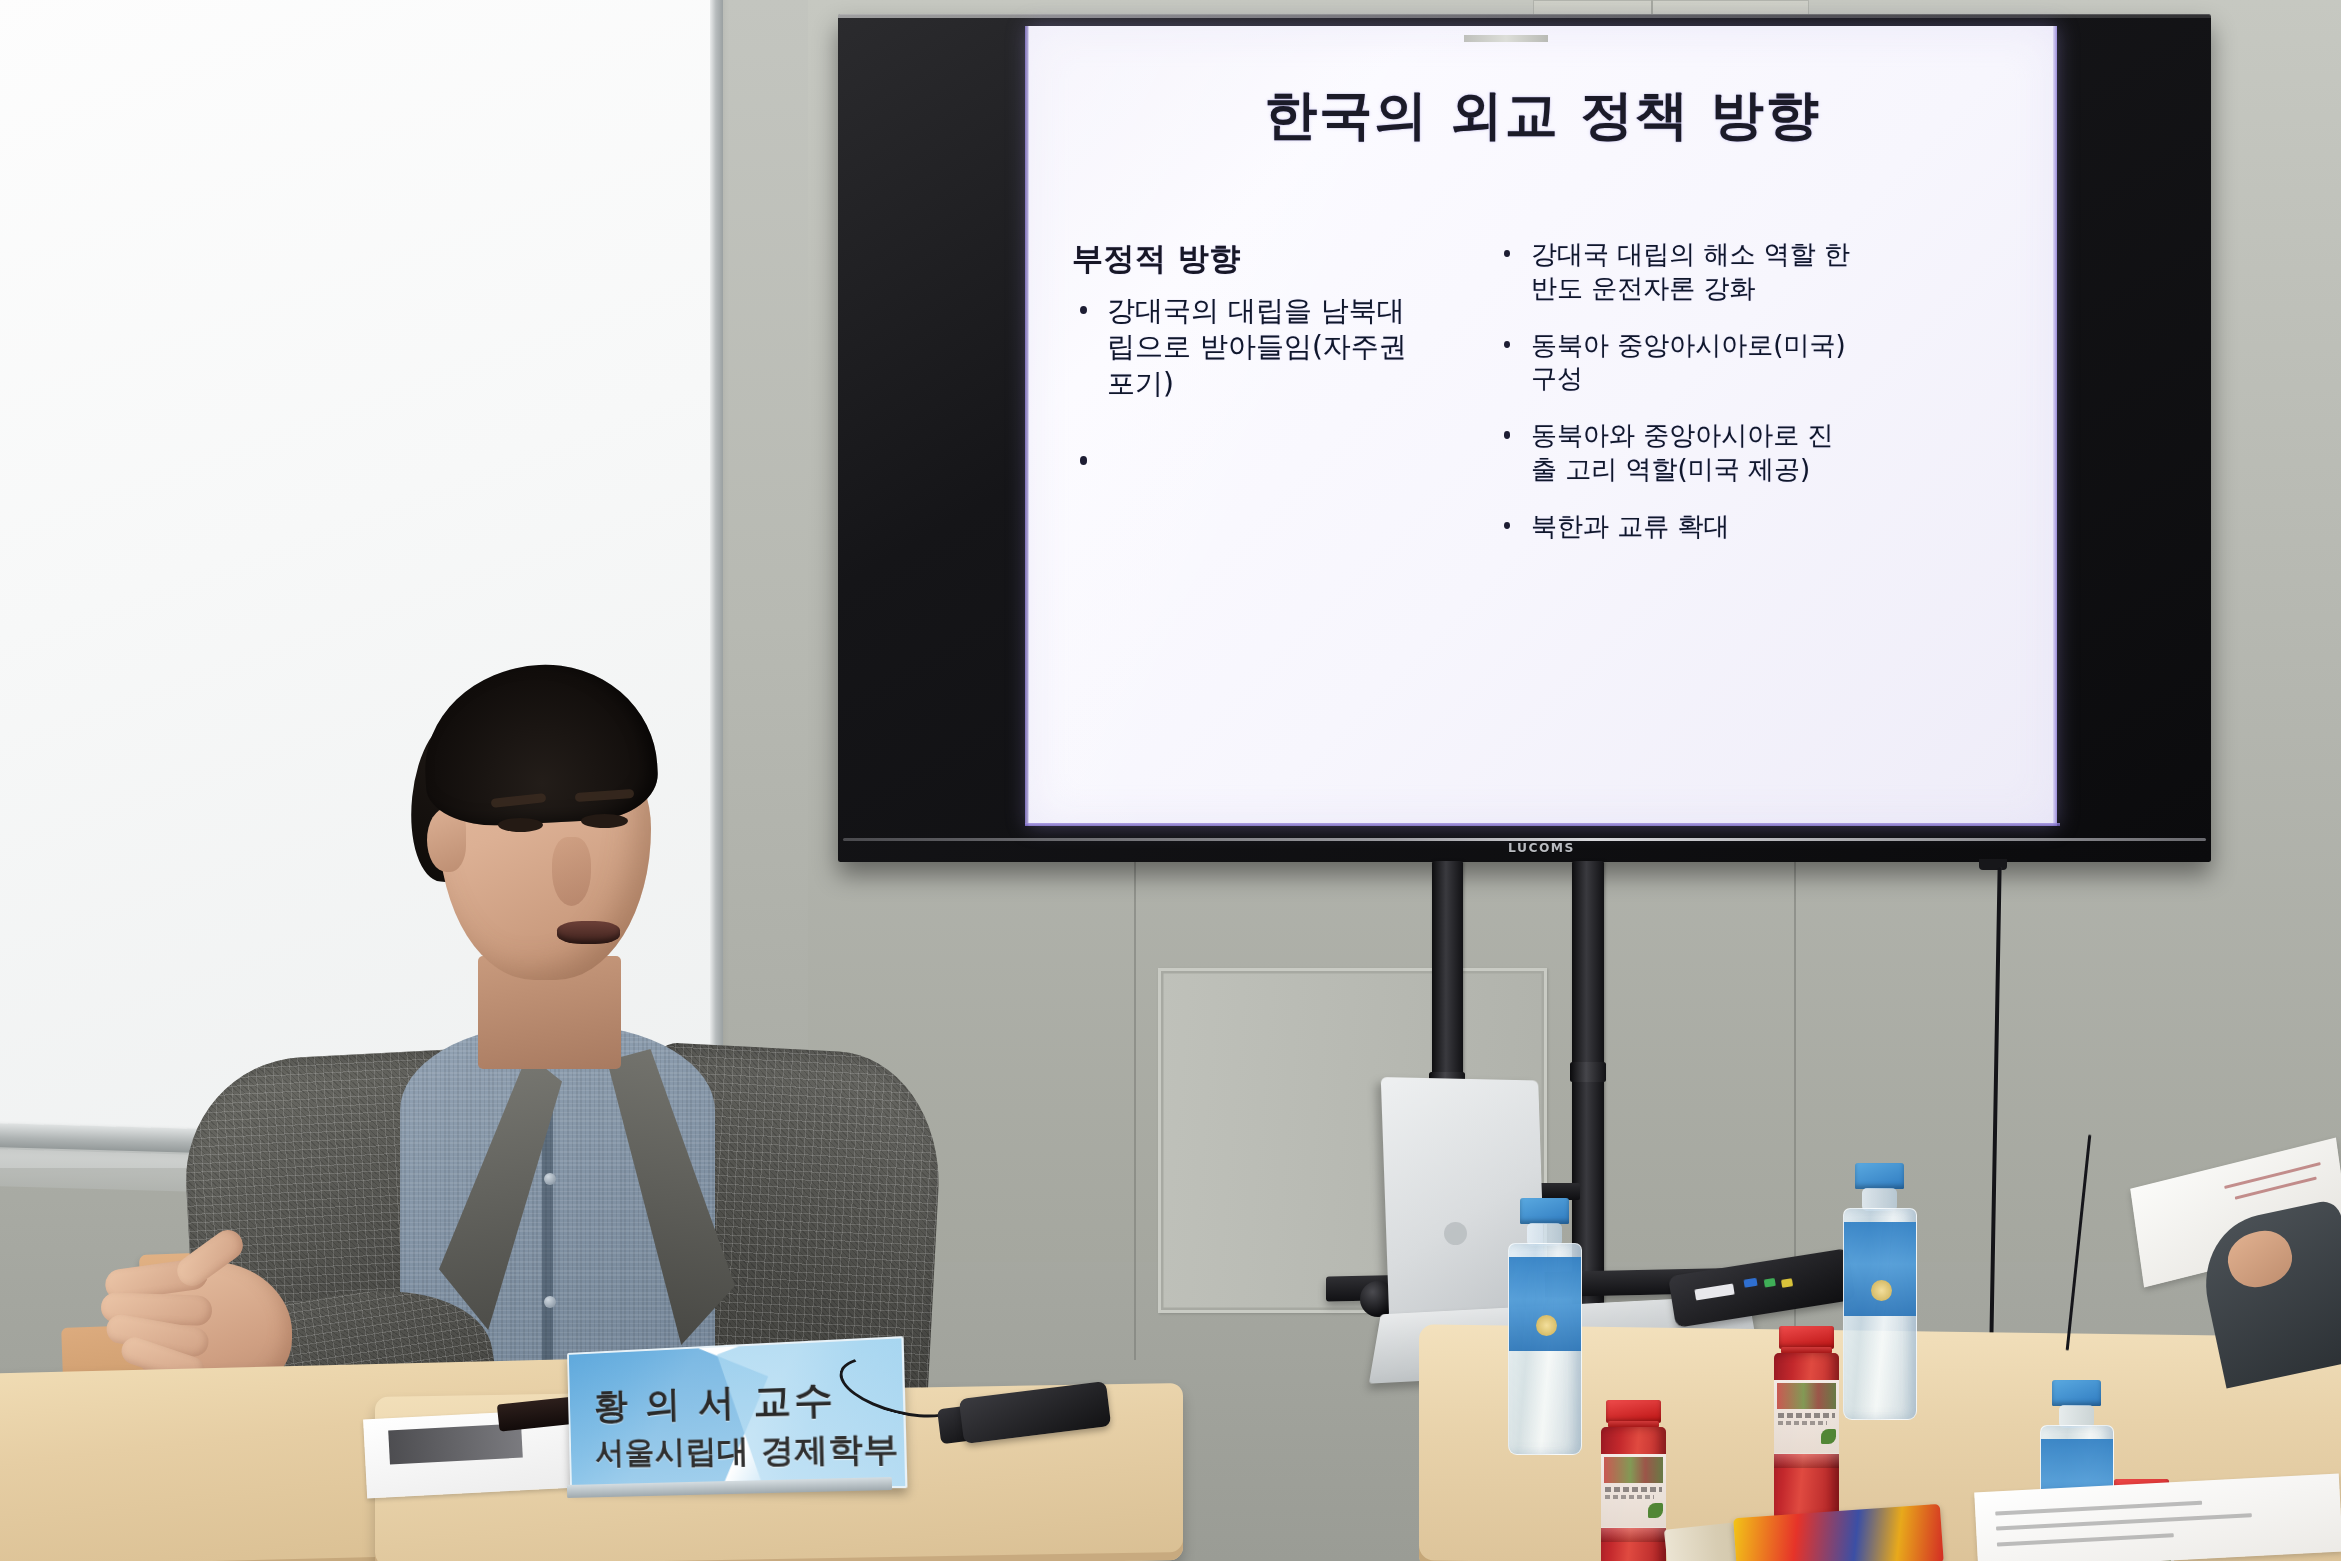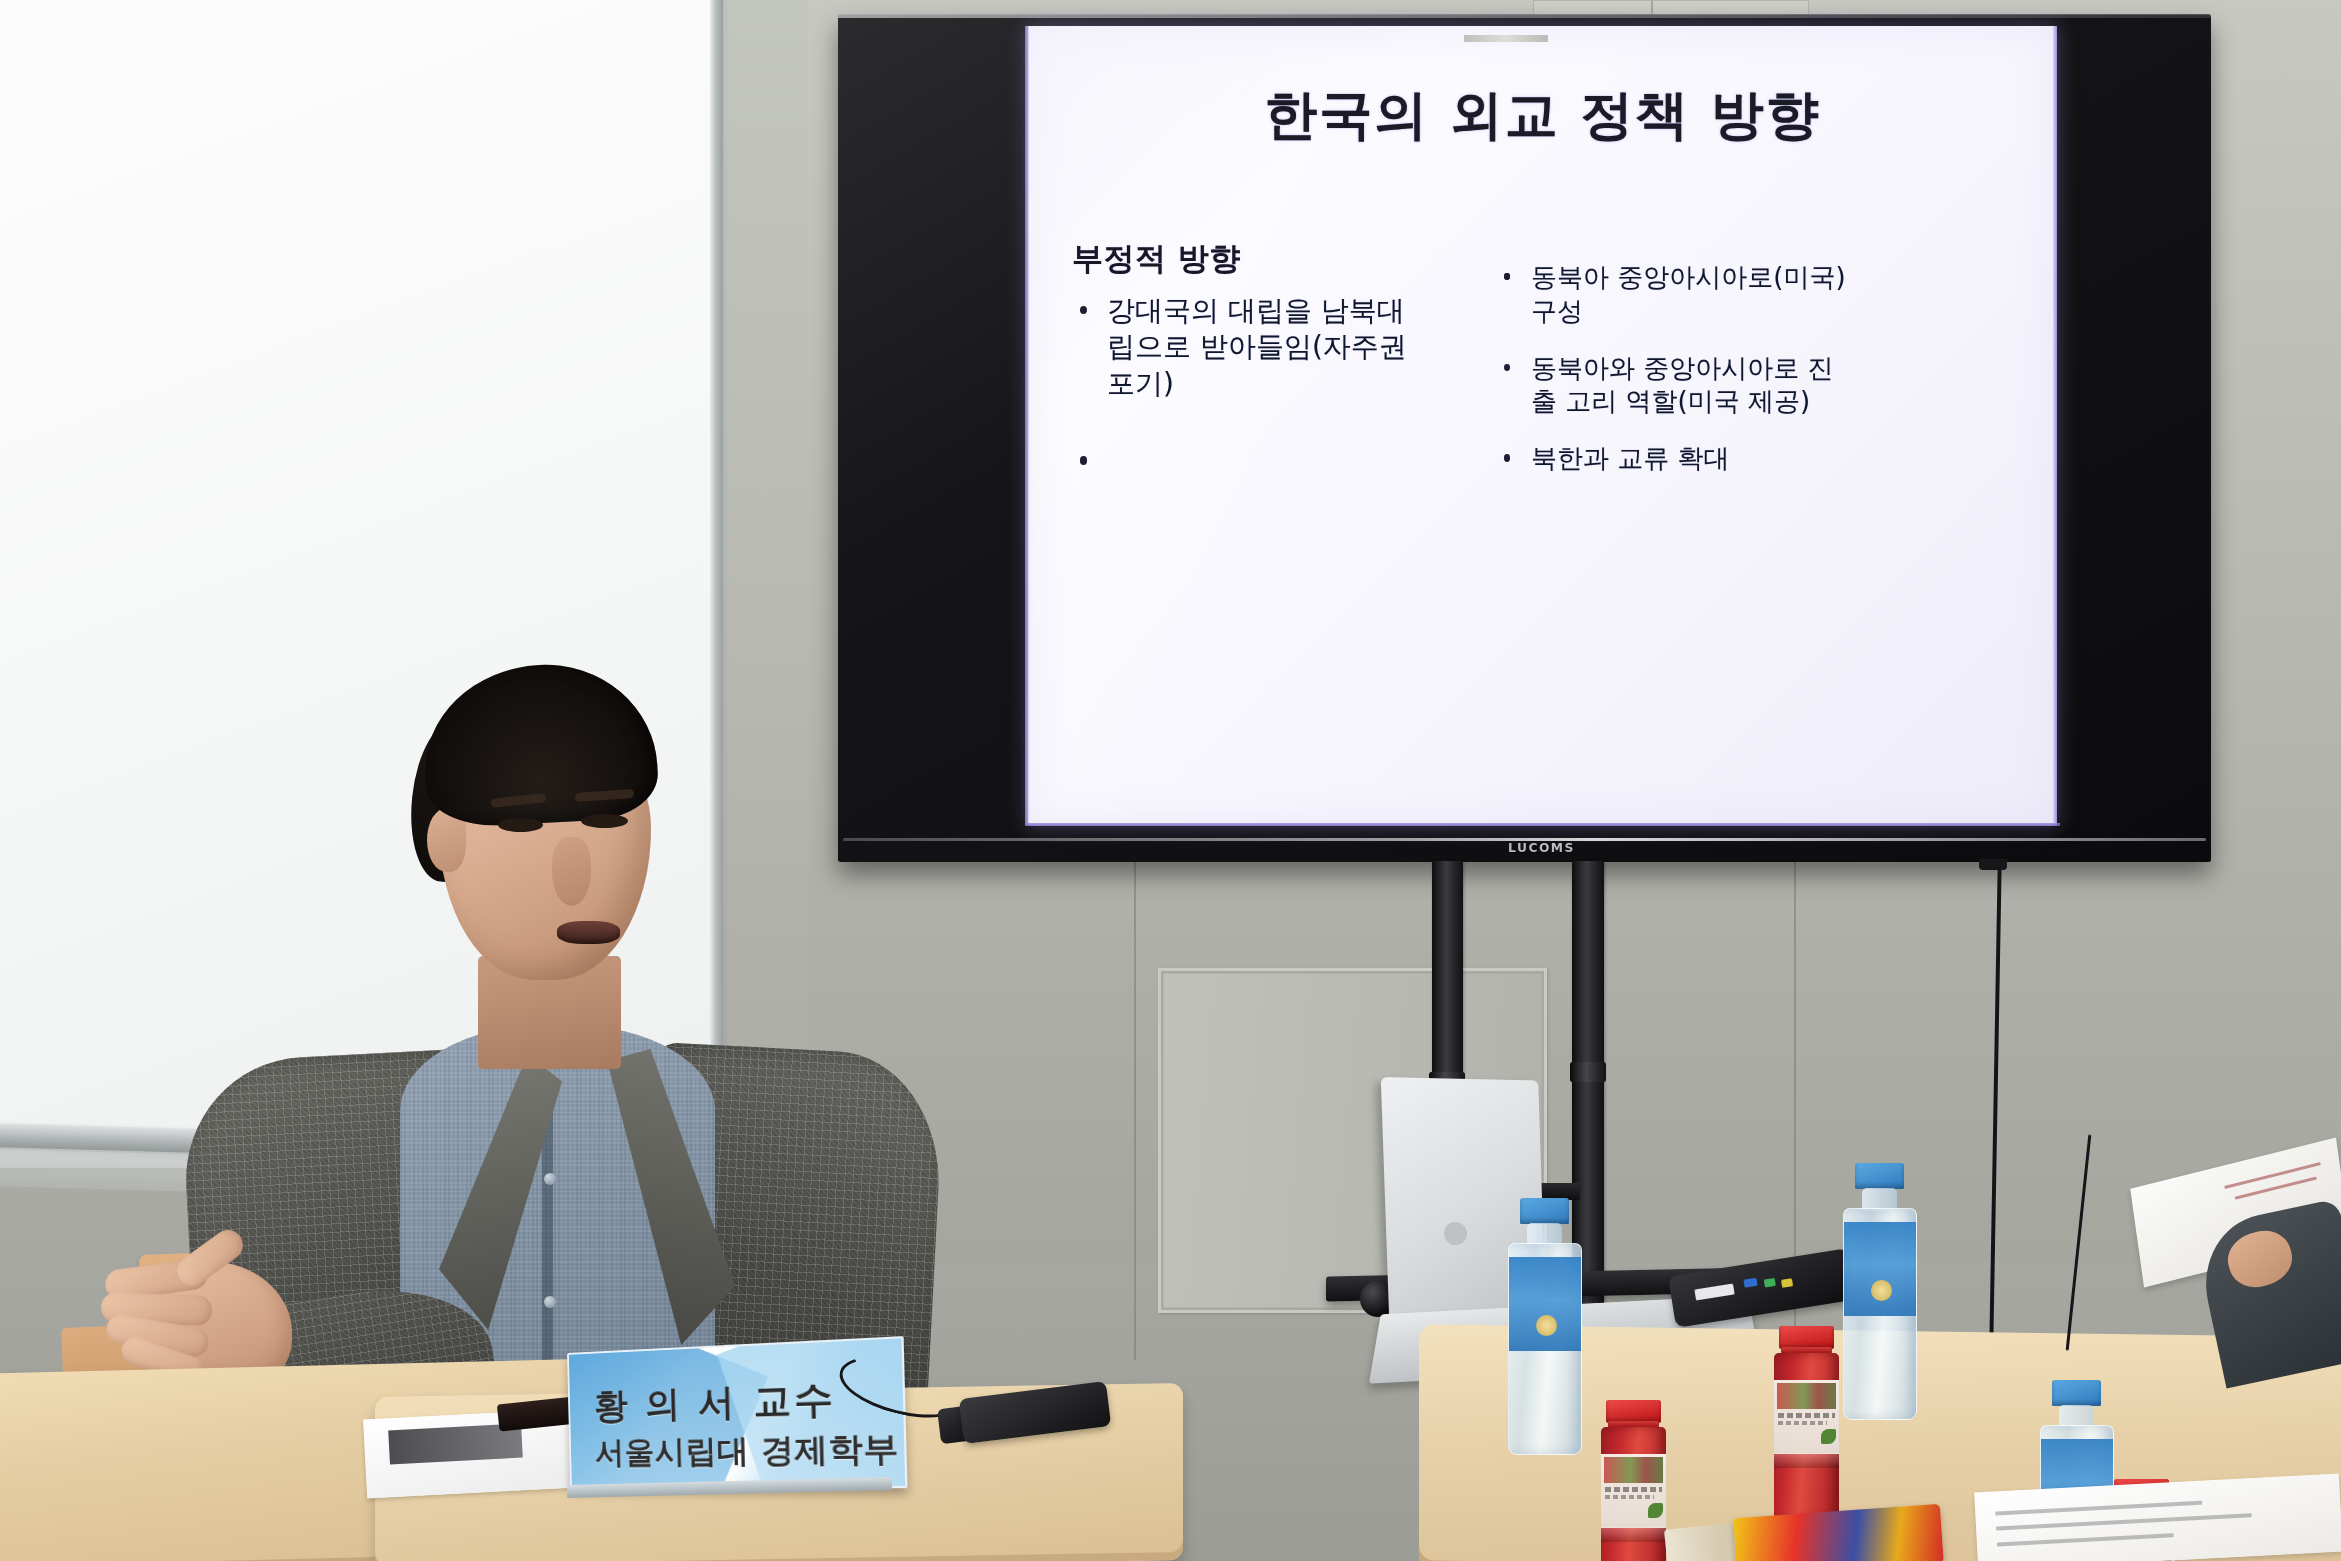--- a/index.html
+++ b/index.html
@@ -359,20 +359,21 @@
           <li>
             <span class="dot"></span>
           </li>
         </ul>
       </div>
 
       <div class="slide-col right">
         <ul class="bullets">
           <li>
             <span class="dot"></span>
+            <span>강대국 대립의 해소 역할 한반도 운전자론 강화</span>
           </li>
           <li>
             <span class="dot"></span>
             <span>동북아 중앙아시아로(미국) 구성</span>
           </li>
           <li>
             <span class="dot"></span>
             <span>동북아와 중앙아시아로 진출 고리 역할(미국 제공)</span>
           </li>
           <li>

